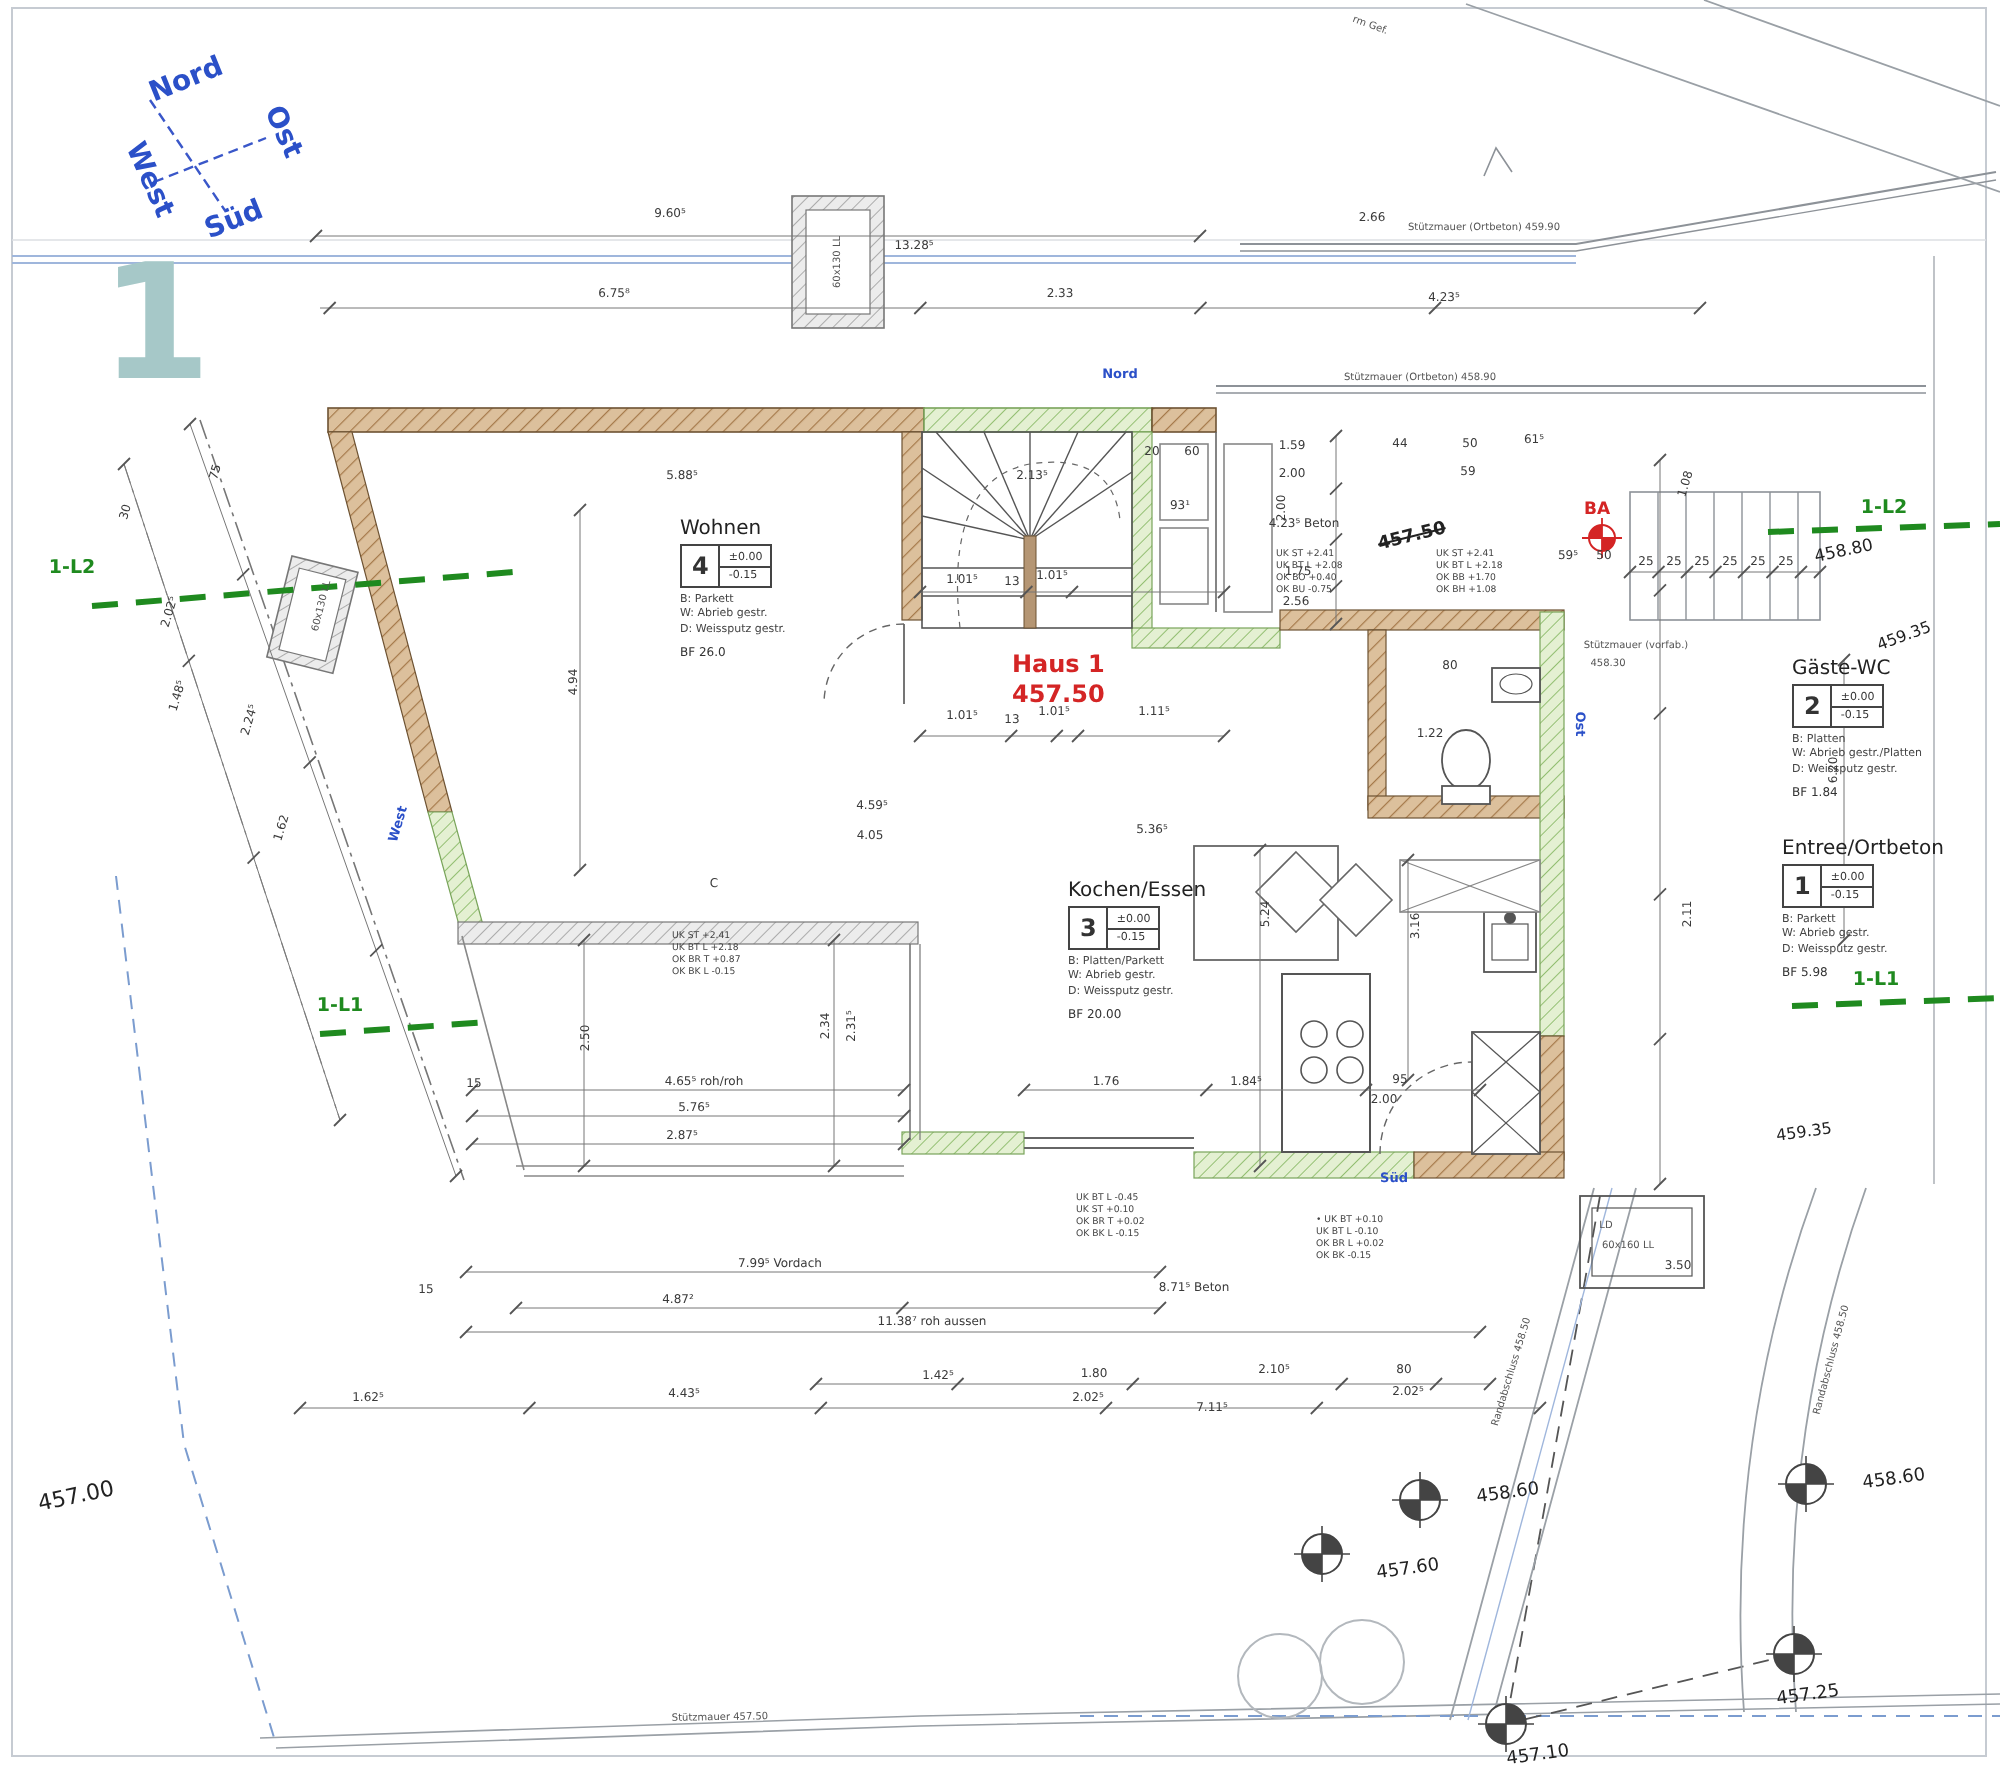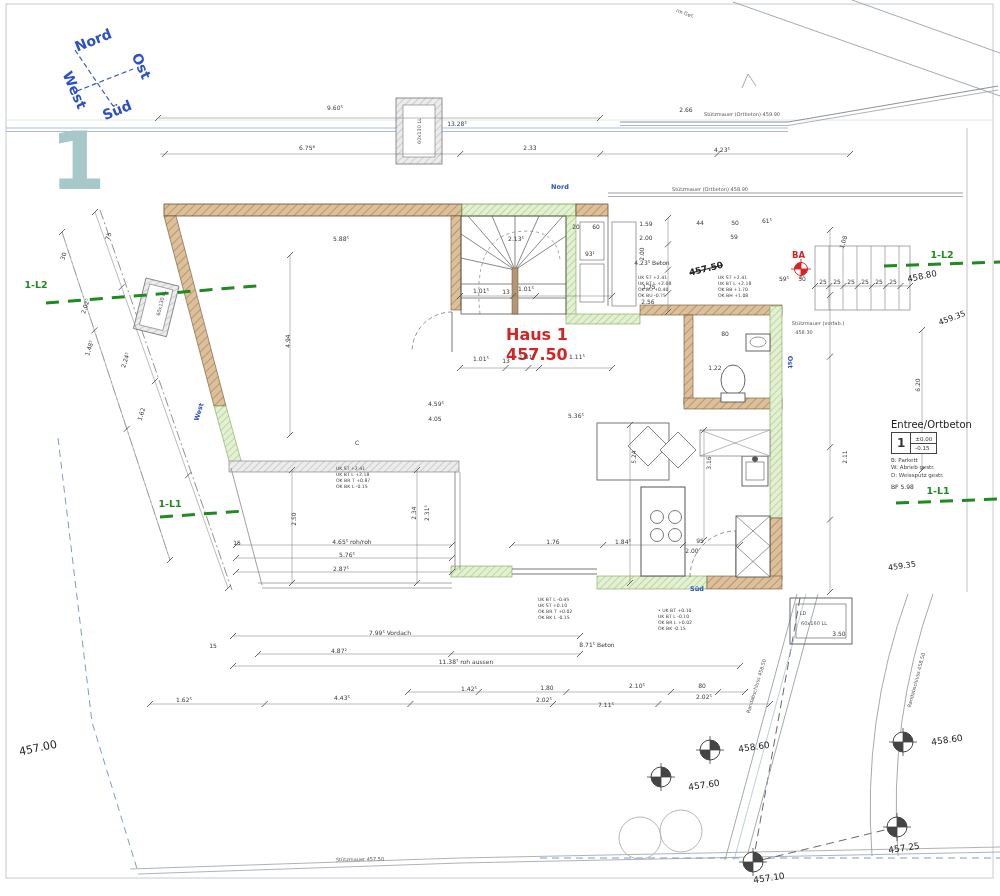--- a/index.html
+++ b/index.html
@@ -9,21 +9,21 @@
   #labels{position:absolute;left:0;top:0;width:1000px;height:896px;pointer-events:none;}
   .lbl{position:absolute;white-space:nowrap;transform-origin:center center;color:#333;}
   .dim{font-size:6px;color:#3a3a3a;}
   .tiny{font-size:5px;color:#555;}
   .facade{font-size:6.5px;font-weight:bold;color:#2b50c8;}
   .section{font-size:9.5px;font-weight:bold;color:#1f8a1f;}
   .spot{font-size:8px;color:#222;}
   .note{position:absolute;font-size:4.6px;line-height:1.3;color:#444;white-space:nowrap;}
   .sheet-num{position:absolute;left:50px;top:122px;font-size:80px;font-weight:bold;color:#a6c8c8;line-height:1;}
   .compass-lbl{position:absolute;font-size:14px;font-weight:600;color:#2b50c8;transform-origin:center center;}
-  .haus-marker{position:absolute;left:506px;top:325px;color:#d42525;font-size:16px;font-weight:bold;line-height:1.25;}
+  .haus-marker{position:absolute;left:506px;top:325px;color:#d42525;font-size:12px;font-weight:bold;line-height:1.25;}
   .ba-lbl{position:absolute;left:792px;top:250px;color:#d42525;font-size:8.5px;font-weight:bold;}
   .crossed{position:absolute;left:688px;top:268px;font-size:9px;font-weight:bold;color:#222;
            text-decoration:line-through;transform:rotate(-14deg);transform-origin:left top;}
   .room-label{position:absolute;}
   .room-title{font-size:10px;color:#222;margin-bottom:2px;}
   .rbox{display:inline-flex;border:1px solid #444;background:#fff;align-items:stretch;}
   .rnum{font-size:12px;font-weight:bold;padding:3px 5px;display:flex;align-items:center;}
   .rlv{border-left:1px solid #444;font-size:5.5px;display:flex;flex-direction:column;justify-content:center;}
   .rlv span{padding:1px 4px;}
   .rlv span:first-child{border-bottom:1px solid #444;}
@@ -363,22 +363,70 @@
 <div class="compass-lbl" style="left:102px;top:102px;transform:rotate(-22deg)">Süd</div>
 
 <div class="haus-marker">
   <div>Haus 1</div>
   <div>457.50</div>
 </div>
 
 <div class="ba-lbl">BA</div>
 <div class="crossed">457.50</div>
 
-
-
+<div class="room-label" style="left:340px;top:259px">
+  <div class="room-title">Wohnen</div>
+  <div class="rbox">
+    <div class="rnum">4</div>
+    <div class="rlv">
+          <span>±0.00</span>
+          <span>-0.15</span>
+        </div>
+  </div>
+  <div class="rfin">
+    <div>B:  Parkett</div>
+    <div>W:  Abrieb gestr.</div>
+    <div>D:  Weissputz gestr.</div>
+  </div>
+  <div class="rbf">BF  26.0</div>
+</div>
+
+<div class="room-label" style="left:534px;top:440px">
+  <div class="room-title">Kochen/Essen</div>
+  <div class="rbox">
+    <div class="rnum">3</div>
+    <div class="rlv">
+          <span>±0.00</span>
+          <span>-0.15</span>
+        </div>
+  </div>
+  <div class="rfin">
+    <div>B:  Platten/Parkett</div>
+    <div>W:  Abrieb gestr.</div>
+    <div>D:  Weissputz gestr.</div>
+  </div>
+  <div class="rbf">BF  20.00</div>
+</div>
+
+<div class="room-label" style="left:896px;top:329px">
+  <div class="room-title">Gäste-WC</div>
+  <div class="rbox">
+    <div class="rnum">2</div>
+    <div class="rlv">
+          <span>±0.00</span>
+          <span>-0.15</span>
+        </div>
+  </div>
+  <div class="rfin">
+    <div>B:  Platten</div>
+    <div>W:  Abrieb gestr./Platten</div>
+    <div>D:  Weissputz gestr.</div>
+  </div>
+  <div class="rbf">BF  1.84</div>
+</div>
 
 <div class="room-label" style="left:891px;top:419px">
   <div class="room-title">Entree/Ortbeton</div>
   <div class="rbox">
     <div class="rnum">1</div>
     <div class="rlv">
           <span>±0.00</span>
           <span>-0.15</span>
         </div>
   </div>

